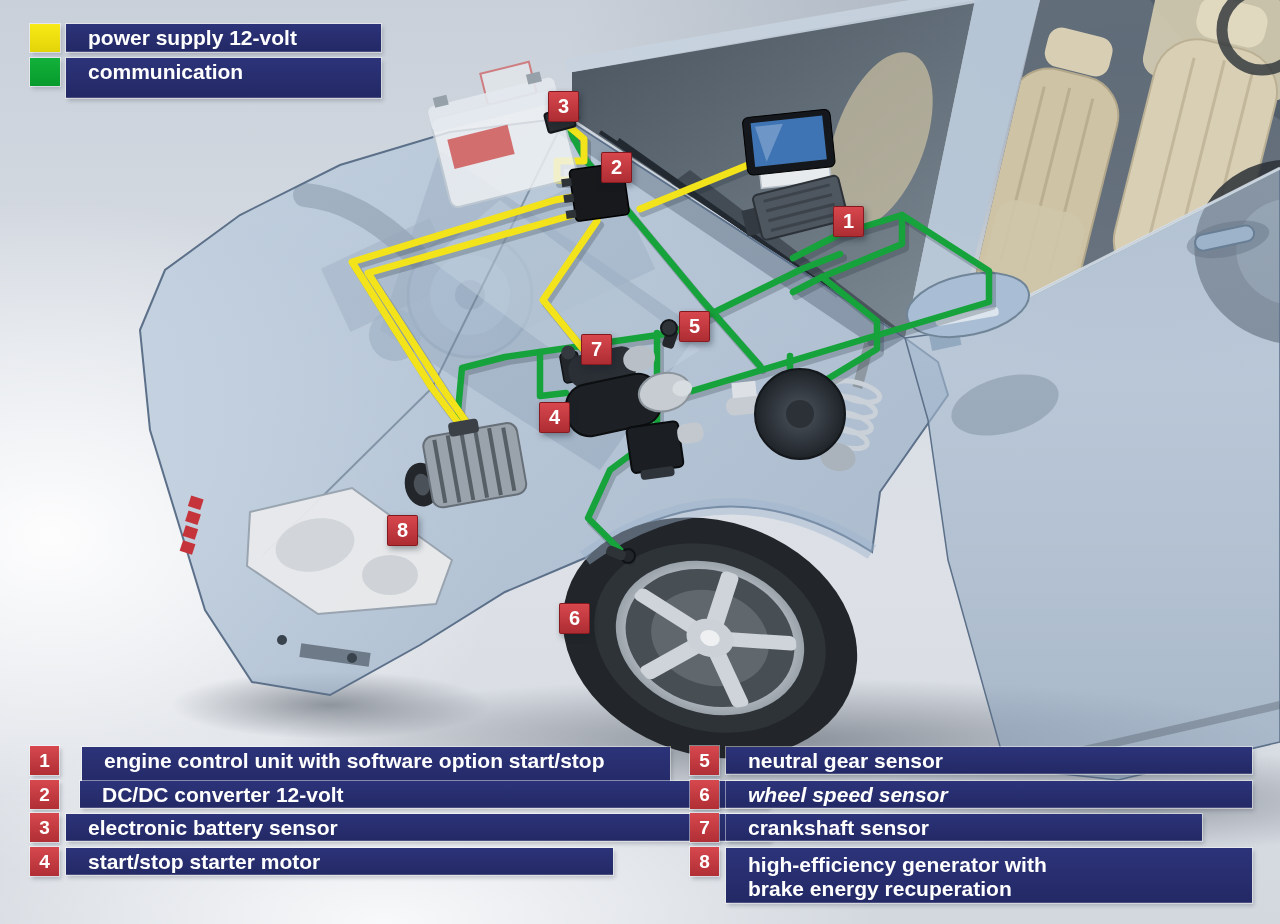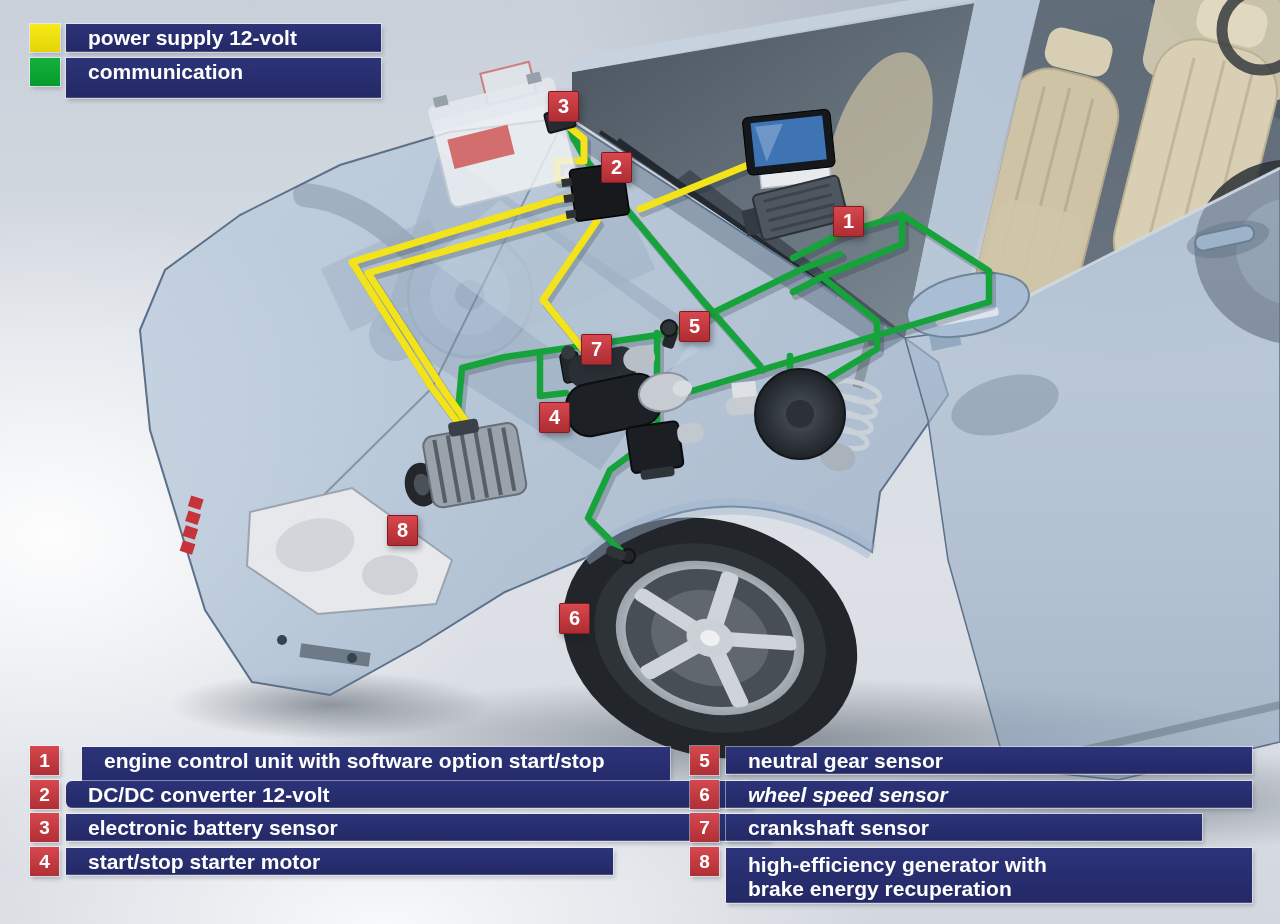--- a/index.html
+++ b/index.html
@@ -346,21 +346,21 @@
 <div class="marker" style="left:679px;top:311px;">5</div>
 <div class="marker" style="left:559px;top:603px;">6</div>
 <div class="marker" style="left:581px;top:334px;">7</div>
 <div class="marker" style="left:387px;top:515px;">8</div>
 
 <div>
 
   <span class="numbox" style="left:30px;top:746px;">1</span>
   <div class="bar" style="left:66px;top:747px;width:588px;height:42px;margin-left:16px;">engine control unit with software option start/stop</div>
   <span class="numbox" style="left:30px;top:780px;">2</span>
-  <div class="bar" style="left:66px;top:781px;width:688px;height:27px;border-radius:6px;">DC/DC converter 12-volt</div>
+  <div class="bar" style="left:80px;top:781px;width:688px;height:27px;">DC/DC converter 12-volt</div>
   <span class="numbox" style="left:30px;top:813px;">3</span>
   <div class="bar" style="left:66px;top:814px;width:704px;height:27px;">electronic battery sensor</div>
   <span class="numbox" style="left:30px;top:847px;">4</span>
   <div class="bar" style="left:66px;top:848px;width:547px;height:27px;">start/stop starter motor</div>
 
   <span class="numbox" style="left:690px;top:746px;">5</span>
   <div class="bar" style="left:726px;top:747px;width:526px;height:27px;">neutral gear sensor</div>
   <span class="numbox" style="left:690px;top:780px;">6</span>
   <div class="bar" style="left:726px;top:781px;width:526px;height:27px;font-style:italic;">wheel speed sensor</div>
   <span class="numbox" style="left:690px;top:813px;">7</span>

